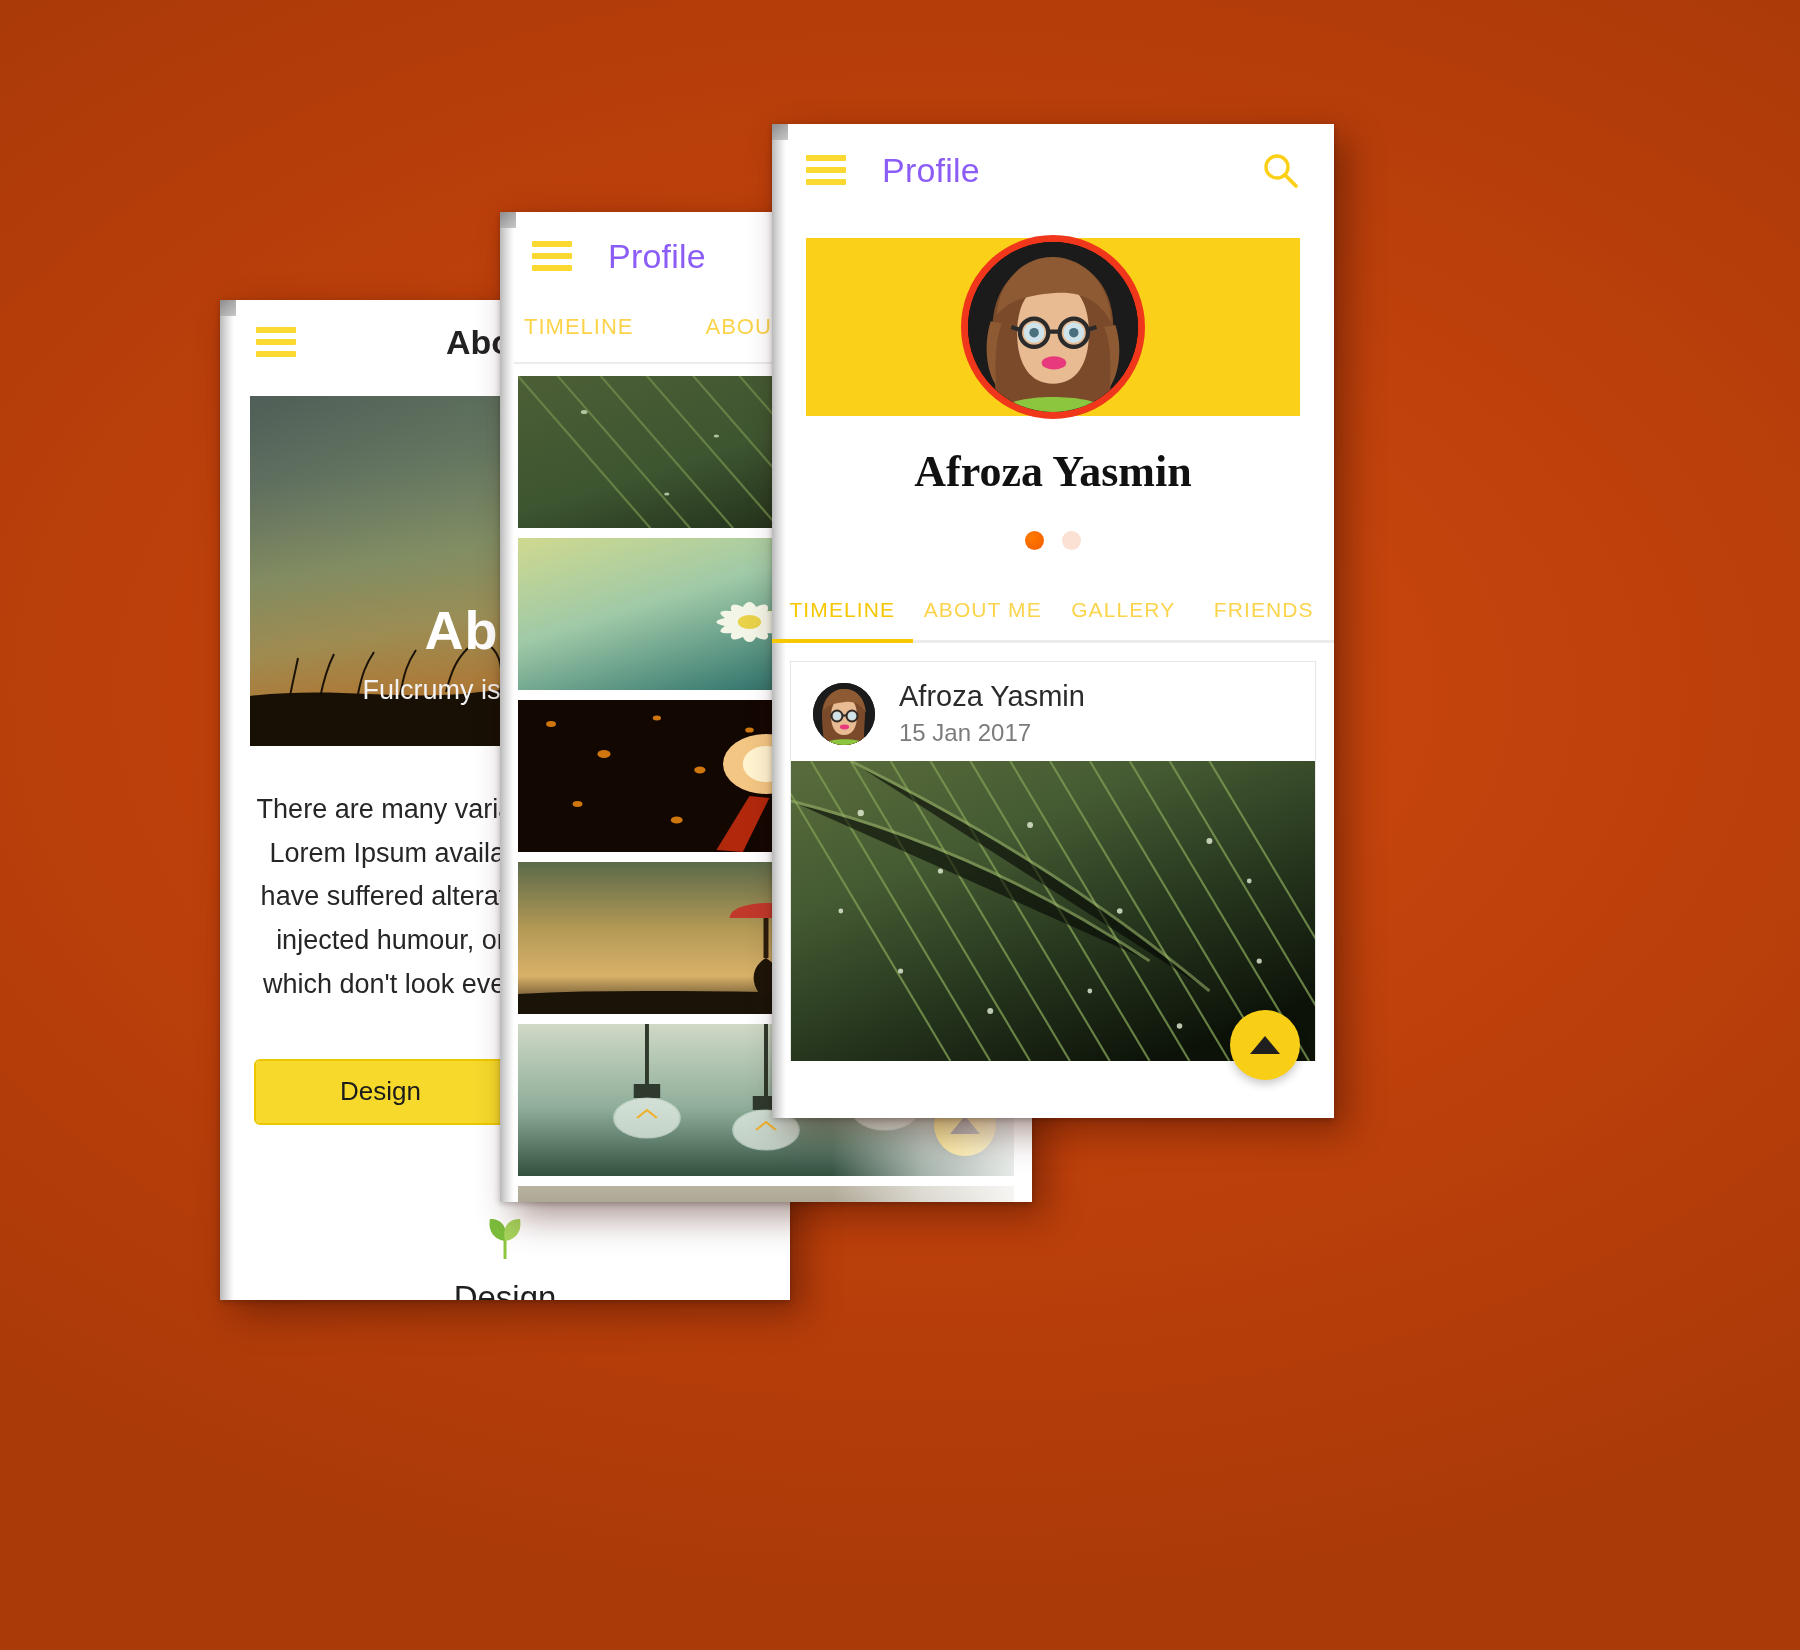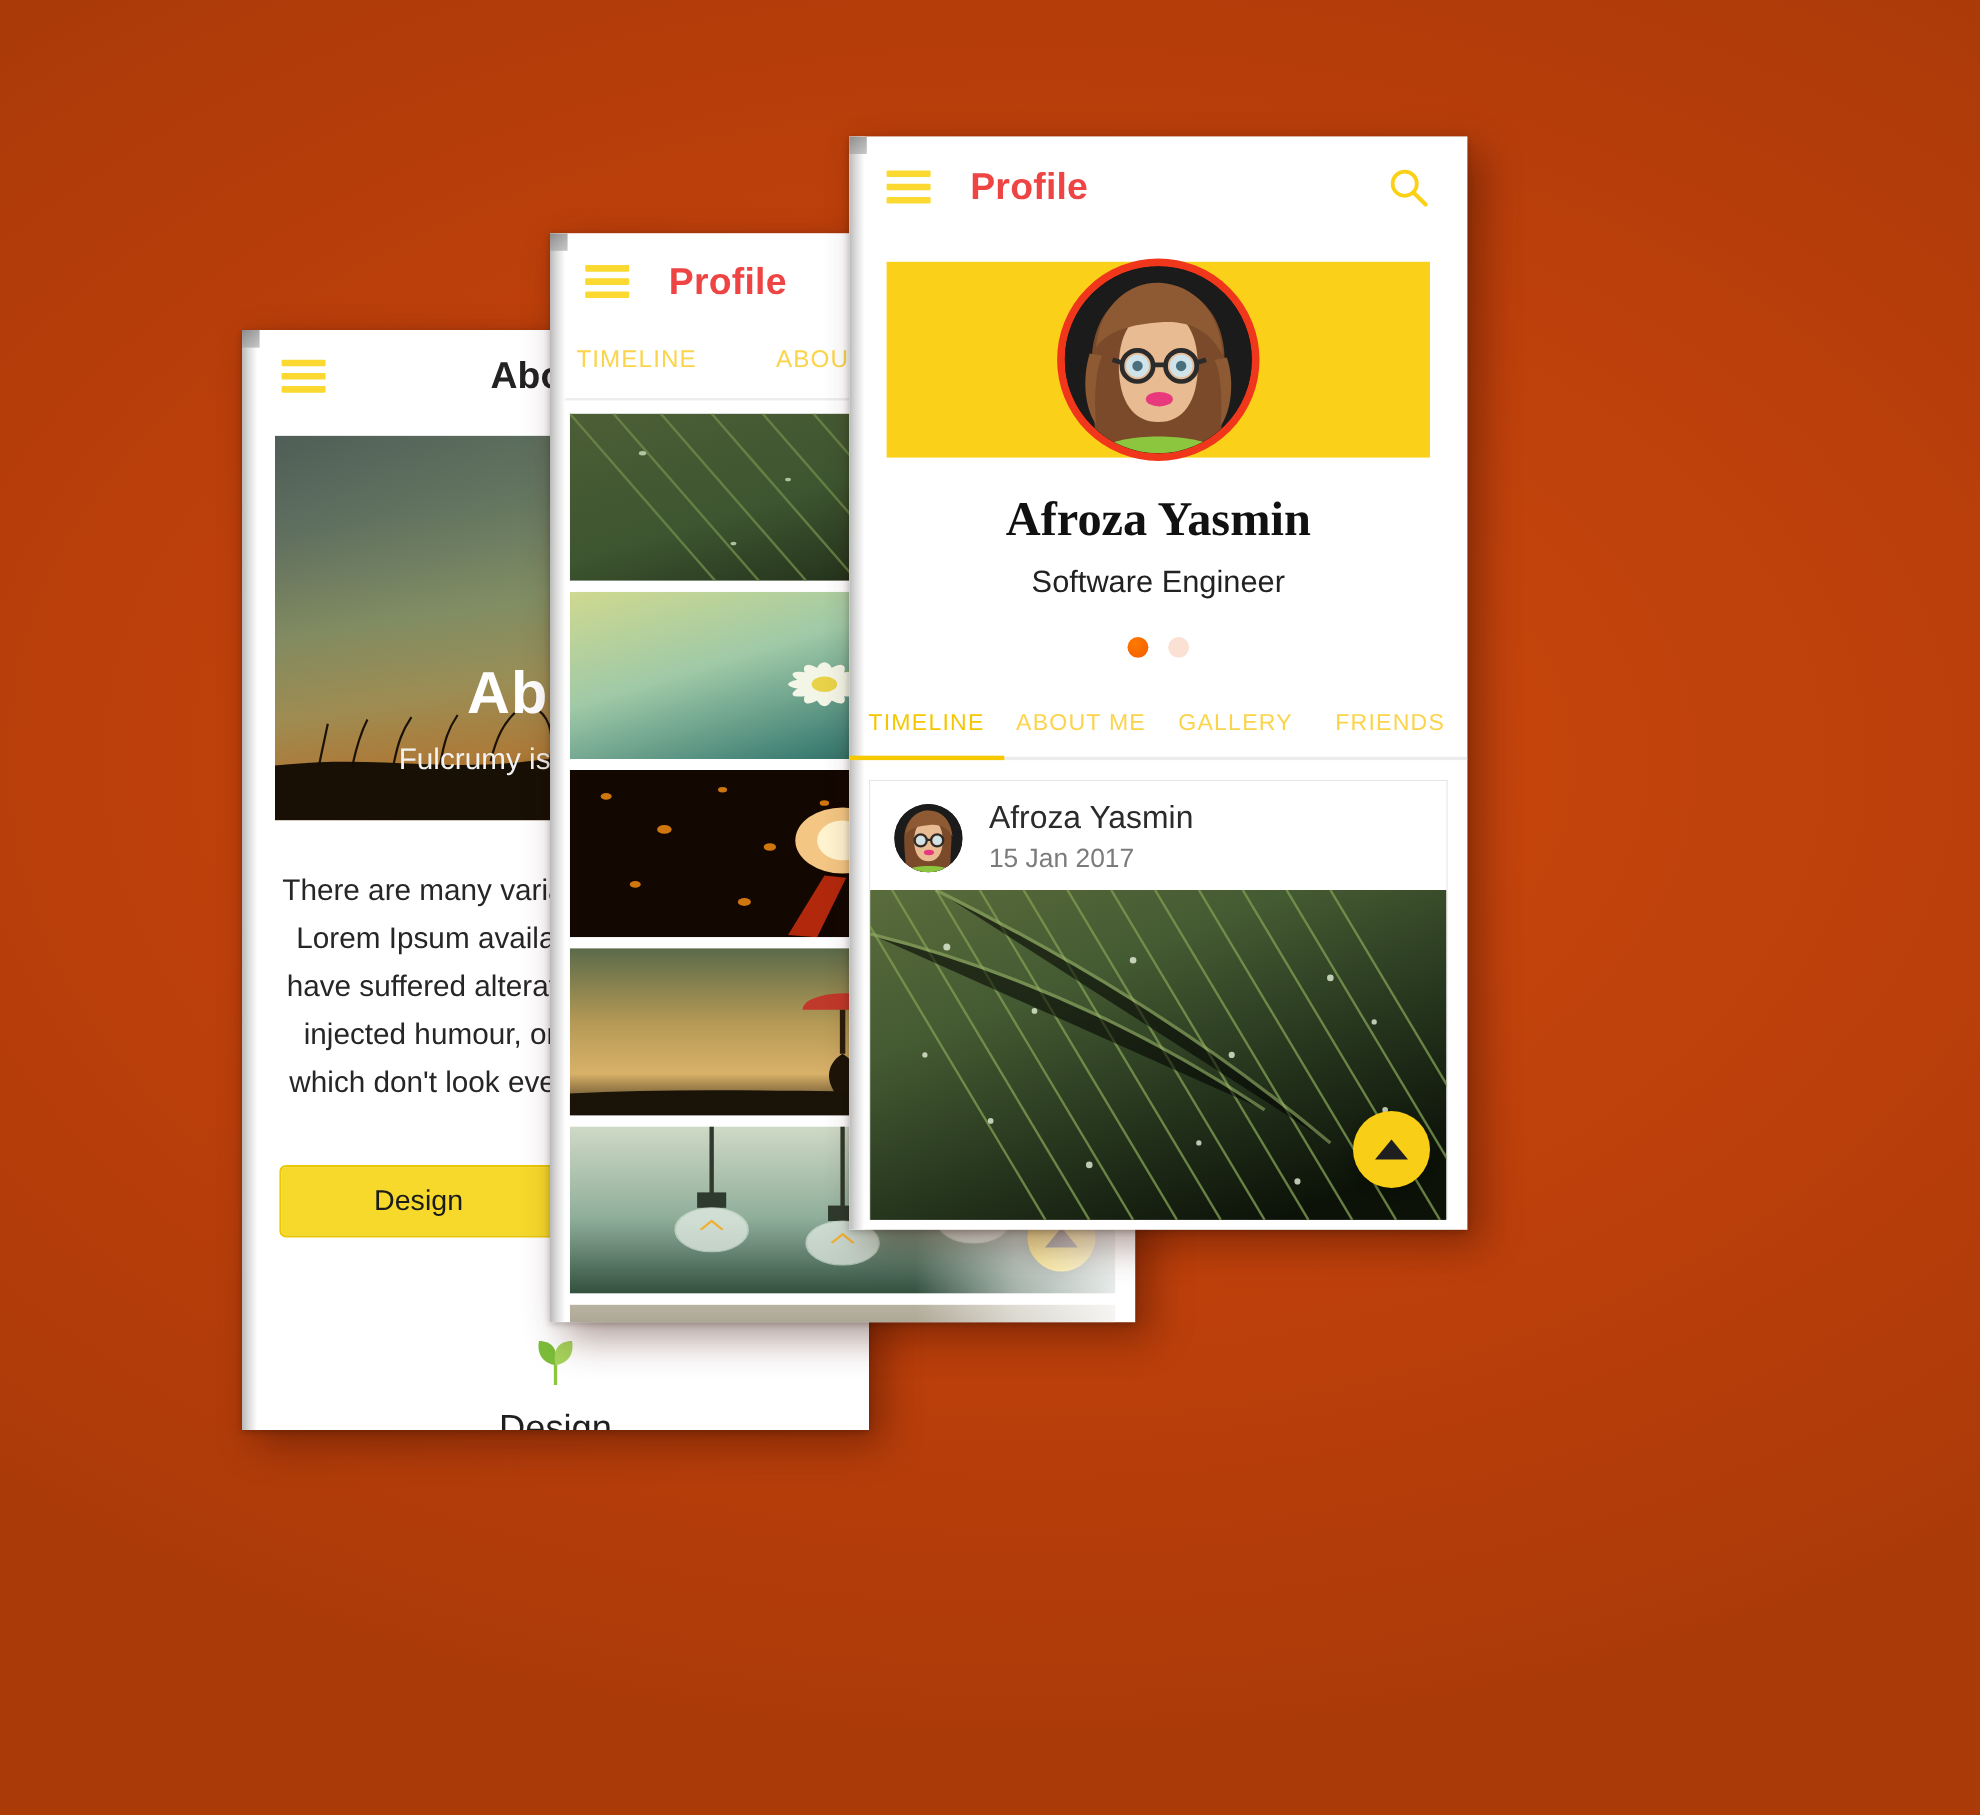--- a/index.html
+++ b/index.html
@@ -23,21 +23,21 @@
   }
   .card .corner{
     position:absolute;left:0;top:0;width:16px;height:16px;
     background:linear-gradient(135deg,#8c8c8c,#c9c9c9);
   }
 
   
   .topbar{display:flex;align-items:center;height:90px;padding:0 34px;box-sizing:border-box;}
   .hamburger{width:40px;height:30px;display:flex;flex-direction:column;justify-content:space-between;cursor:pointer;flex:0 0 auto;}
   .hamburger i{display:block;height:6px;border-radius:1px;background:#FBD930;}
-  .topbar-title{font-size:34px;color:#ef4444;margin-left:36px;font-weight:700;letter-spacing:.2px;}
+  .topbar-title{font-size:34px;color:#8b5cf6;margin-left:36px;font-weight:400;letter-spacing:.2px;}
   .search-icon{margin-left:auto;width:40px;height:40px;cursor:pointer;}
   .search-icon svg{display:block;}
 
   
   #card-main{left:772px;top:124px;width:562px;height:994px;}
   #card-main .topbar{height:92px;}
   .cover{margin:22px 34px 0 34px;height:178px;background:#FAD118;position:relative;}
   .avatar-big{
     position:absolute;left:50%;top:50%;transform:translate(-50%,-50%);
     width:184px;height:184px;border-radius:50%;
@@ -384,21 +384,20 @@
             <circle cx="112" cy="96" r="11" fill="#cfe3ea"></circle>
           <circle cx="70" cy="96" r="5" fill="#4a6f7d"></circle>
             <circle cx="112" cy="96" r="5" fill="#4a6f7d"></circle>
           <ellipse cx="91" cy="128" rx="13" ry="7" fill="#e8397d"></ellipse>
           <path d="M36,176 C50,160 130,160 146,176 L146,180 L36,180Z" fill="#8CC63F"></path>
         </svg>
       </div>
     </div>
 
     <div class="profile-name">Afroza Yasmin</div>
-    <div class="profile-role">Software Engineer</div>
 
     <div class="dots">
       <span class="dot active"></span>
       <span class="dot"></span>
     </div>
 
     <div class="tabs">
       <div class="tab active">TIMELINE</div>
       <div class="tab">ABOUT ME</div>
       <div class="tab">GALLERY</div>

